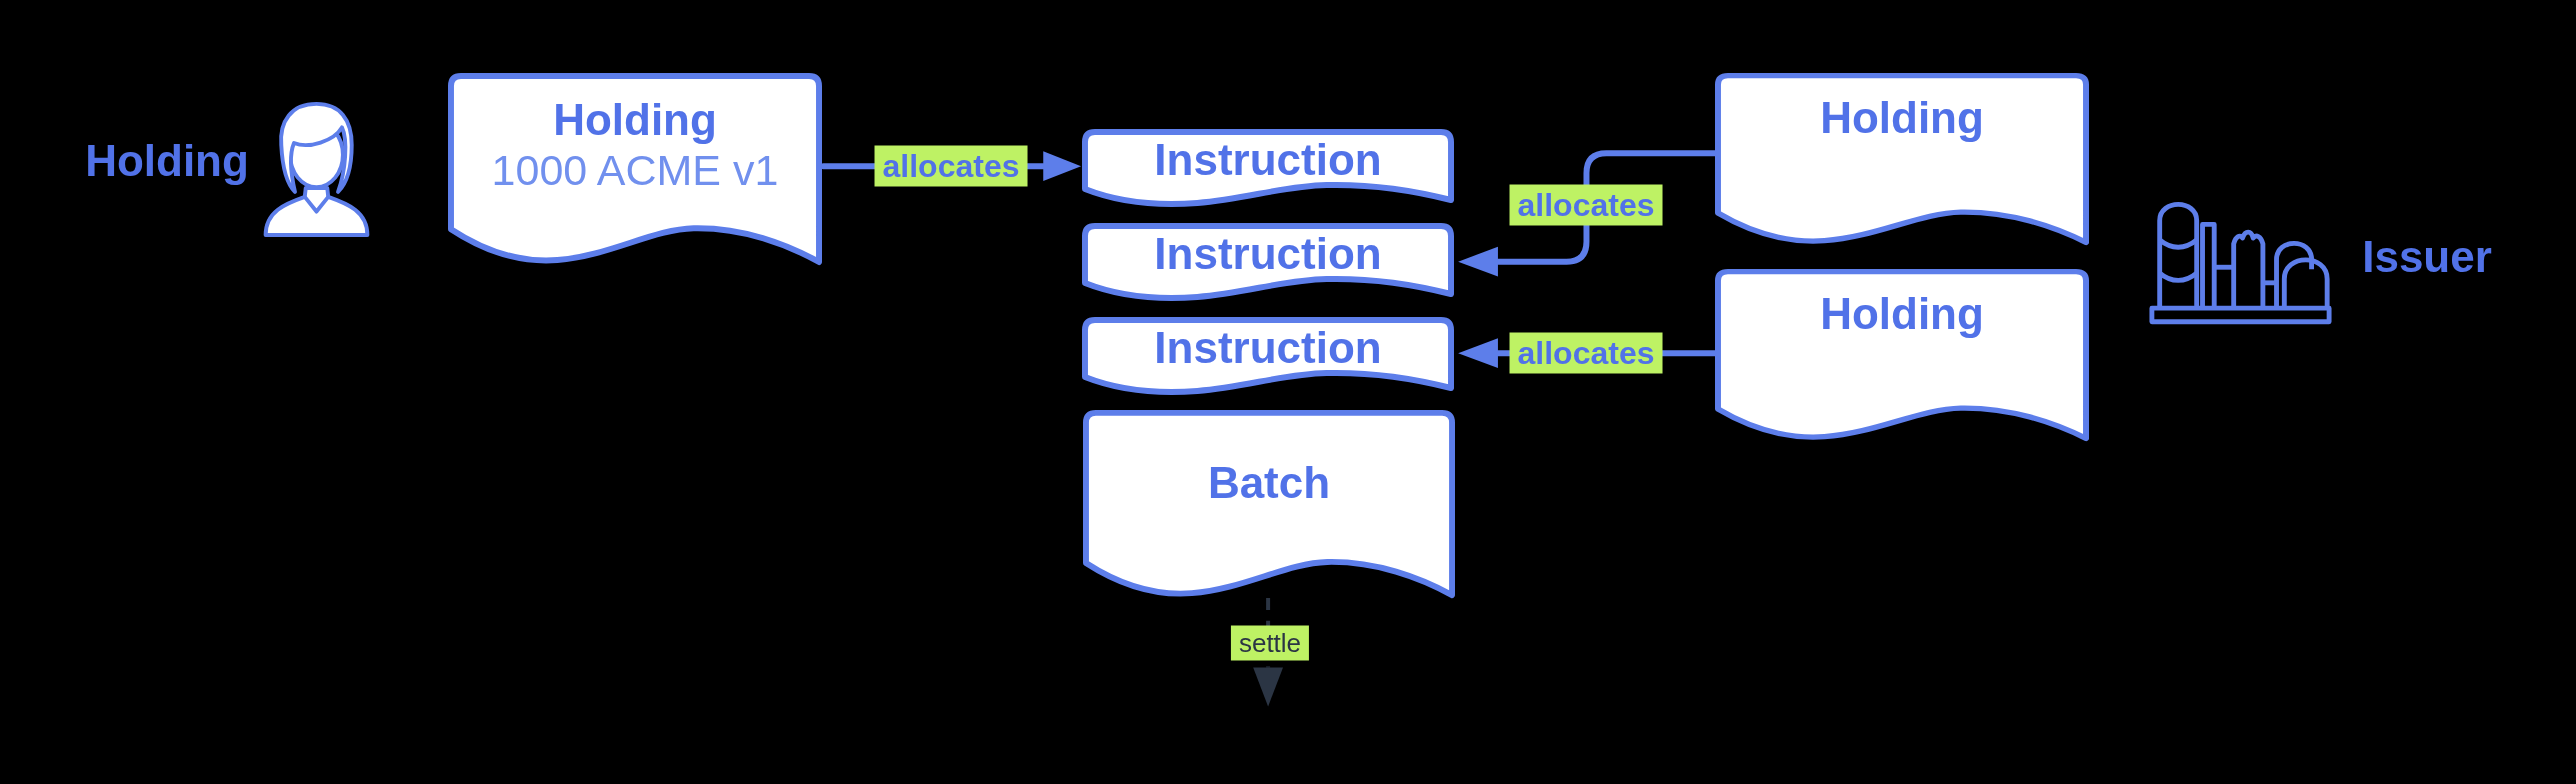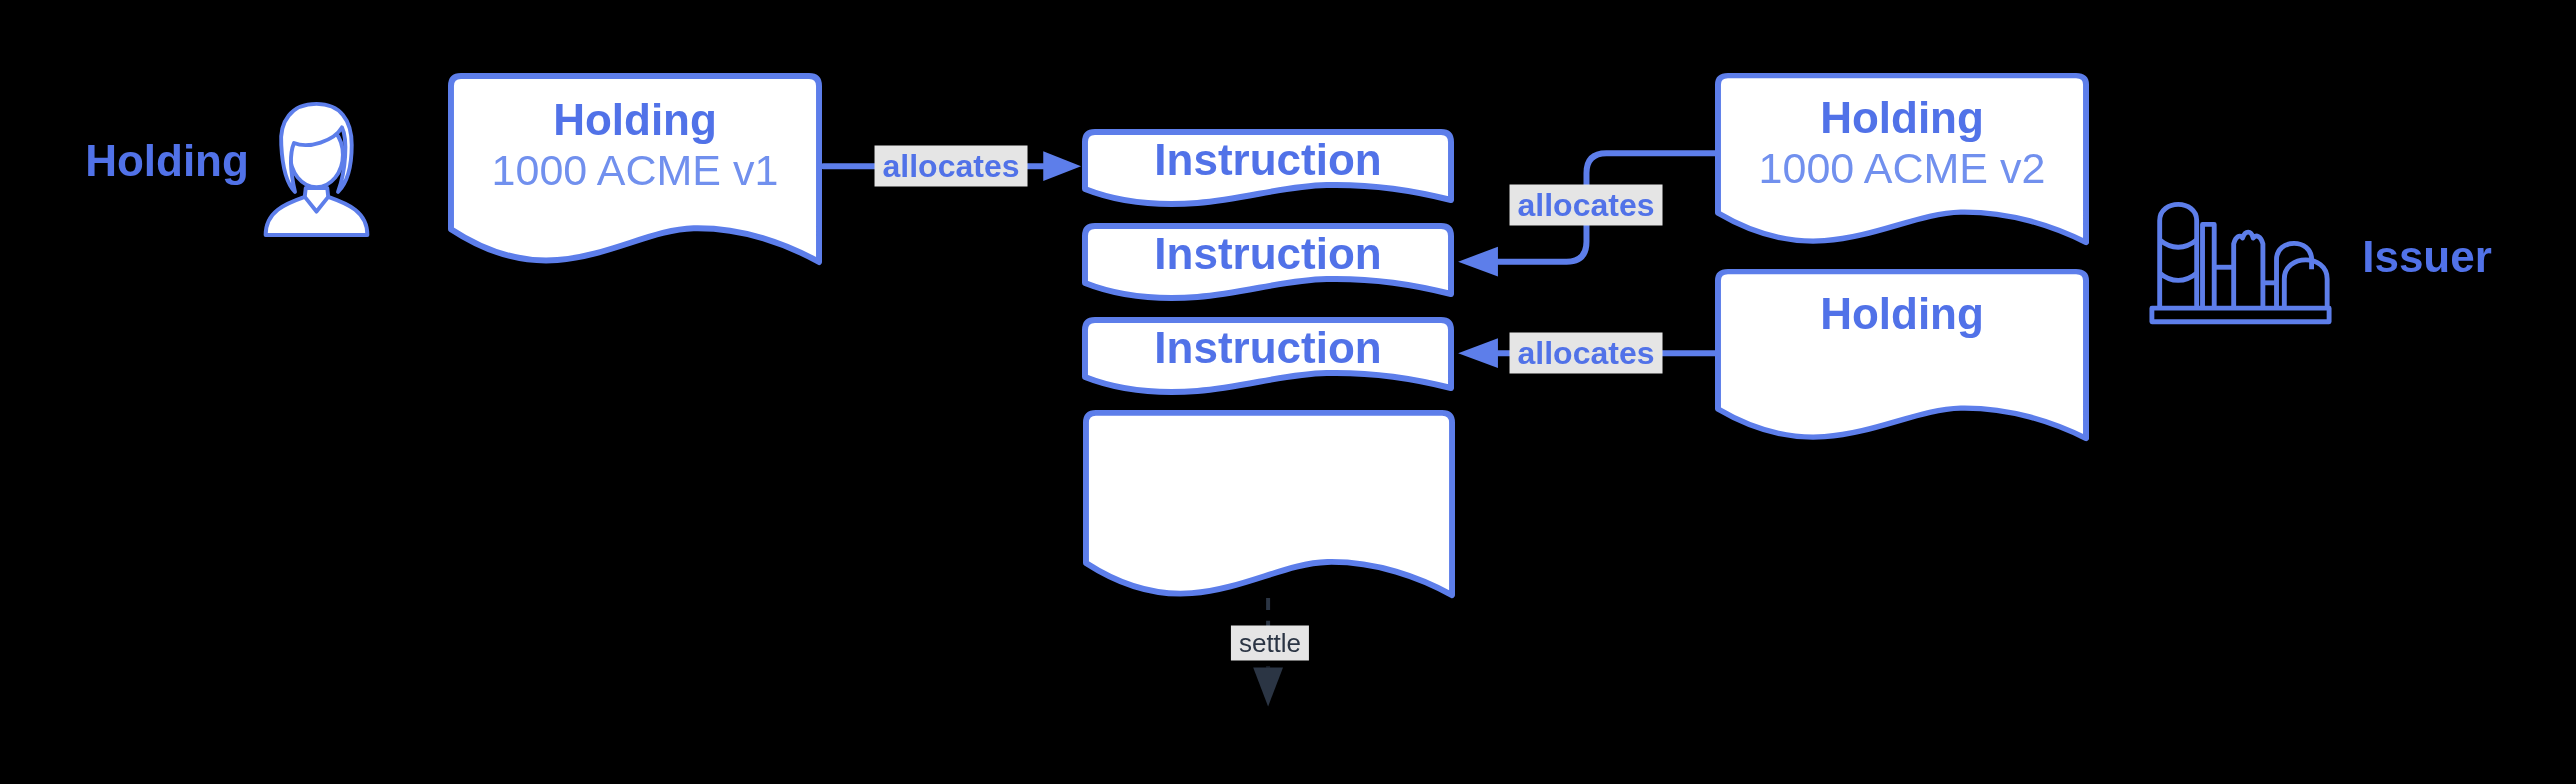--- a/index.html
+++ b/index.html
@@ -12,21 +12,21 @@
   .doc svg{position:absolute;left:0;top:0;width:100%;height:100%;overflow:visible;}
   .doc-text{position:absolute;left:0;right:0;text-align:center;line-height:50px;}
   .doc-title{font-weight:bold;font-size:44px;color:#5172e8;}
   .doc-subtitle{font-weight:normal;font-size:43px;color:#7190ee;}
   .actor-label{
     position:absolute;font-weight:bold;font-size:44px;color:#5172e8;
     white-space:nowrap;transform:translate(-50%,-50%);
   }
   .edge-label{
     position:absolute;transform:translate(-50%,-50%);
-    background:#e5e5e5;padding:2px 8px;white-space:nowrap;
+    background:#bef264;padding:2px 8px;white-space:nowrap;
     font-weight:bold;font-size:32px;color:#5172e8;z-index:6;
   }
   .edge-label.settle{font-weight:normal;font-size:26px;color:#2b3544;}
   .icon{position:absolute;}
   .icon svg{width:100%;height:100%;overflow:visible;}
 </style>
 </head>
 <body>
 
 <svg class="layer" viewBox="0 0 2588 788" xmlns="http://www.w3.org/2000/svg">
@@ -97,30 +97,32 @@
   <div class="doc-text" style="top:7px;line-height:48px;">
     <div class="doc-title">Instruction</div>
   </div>
 </div>
 
 <div class="doc" style="left:1083px;top:410px;width:372px;height:189px;">
   <svg viewBox="0 0 376 194" preserveAspectRatio="none" xmlns="http://www.w3.org/2000/svg">
     <path d="M 3,157 C 38,180 72,191 110,188 C 162,184 206,157 247,156
              C 296,155 341,172 373,190 L 373,13 Q 373,3 363,3 L 13,3 Q 3,3 3,13 Z" fill="#fff" stroke="#5d7eea" stroke-width="6" stroke-linejoin="round"></path>
   </svg>
+  <div class="doc-text" style="top:48px;">
+    <div class="doc-title">Batch</div>
+  </div>
 </div>
 
 <div class="doc" style="left:1715px;top:73px;width:374px;height:173px;">
   <svg viewBox="0 0 376 194" preserveAspectRatio="none" xmlns="http://www.w3.org/2000/svg">
     <path d="M 3,157 C 38,180 72,191 110,188 C 162,184 206,157 247,156
              C 296,155 341,172 373,190 L 373,13 Q 373,3 363,3 L 13,3 Q 3,3 3,13 Z" fill="#fff" stroke="#5d7eea" stroke-width="6" stroke-linejoin="round"></path>
   </svg>
   <div class="doc-text" style="top:20px;">
     <div class="doc-title">Holding</div>
-    <div class="doc-subtitle">1000 ACME v2</div>
   </div>
 </div>
 
 <div class="doc" style="left:1715px;top:269px;width:374px;height:173px;">
   <svg viewBox="0 0 376 194" preserveAspectRatio="none" xmlns="http://www.w3.org/2000/svg">
     <path d="M 3,157 C 38,180 72,191 110,188 C 162,184 206,157 247,156
              C 296,155 341,172 373,190 L 373,13 Q 373,3 363,3 L 13,3 Q 3,3 3,13 Z" fill="#fff" stroke="#5d7eea" stroke-width="6" stroke-linejoin="round"></path>
   </svg>
   <div class="doc-text" style="top:20px;">
     <div class="doc-title">Holding</div>

